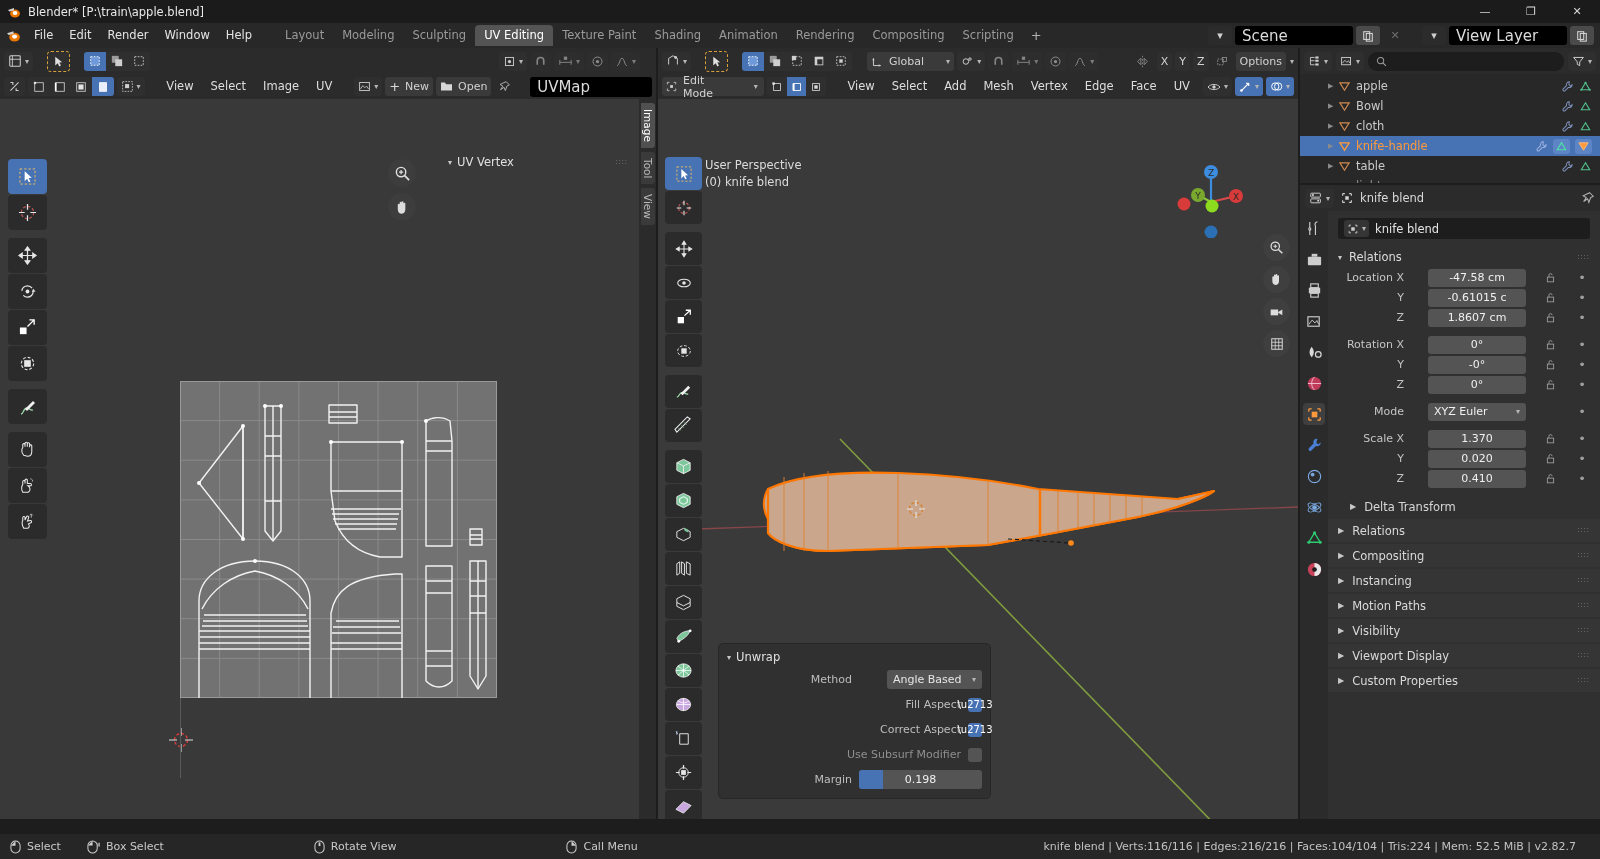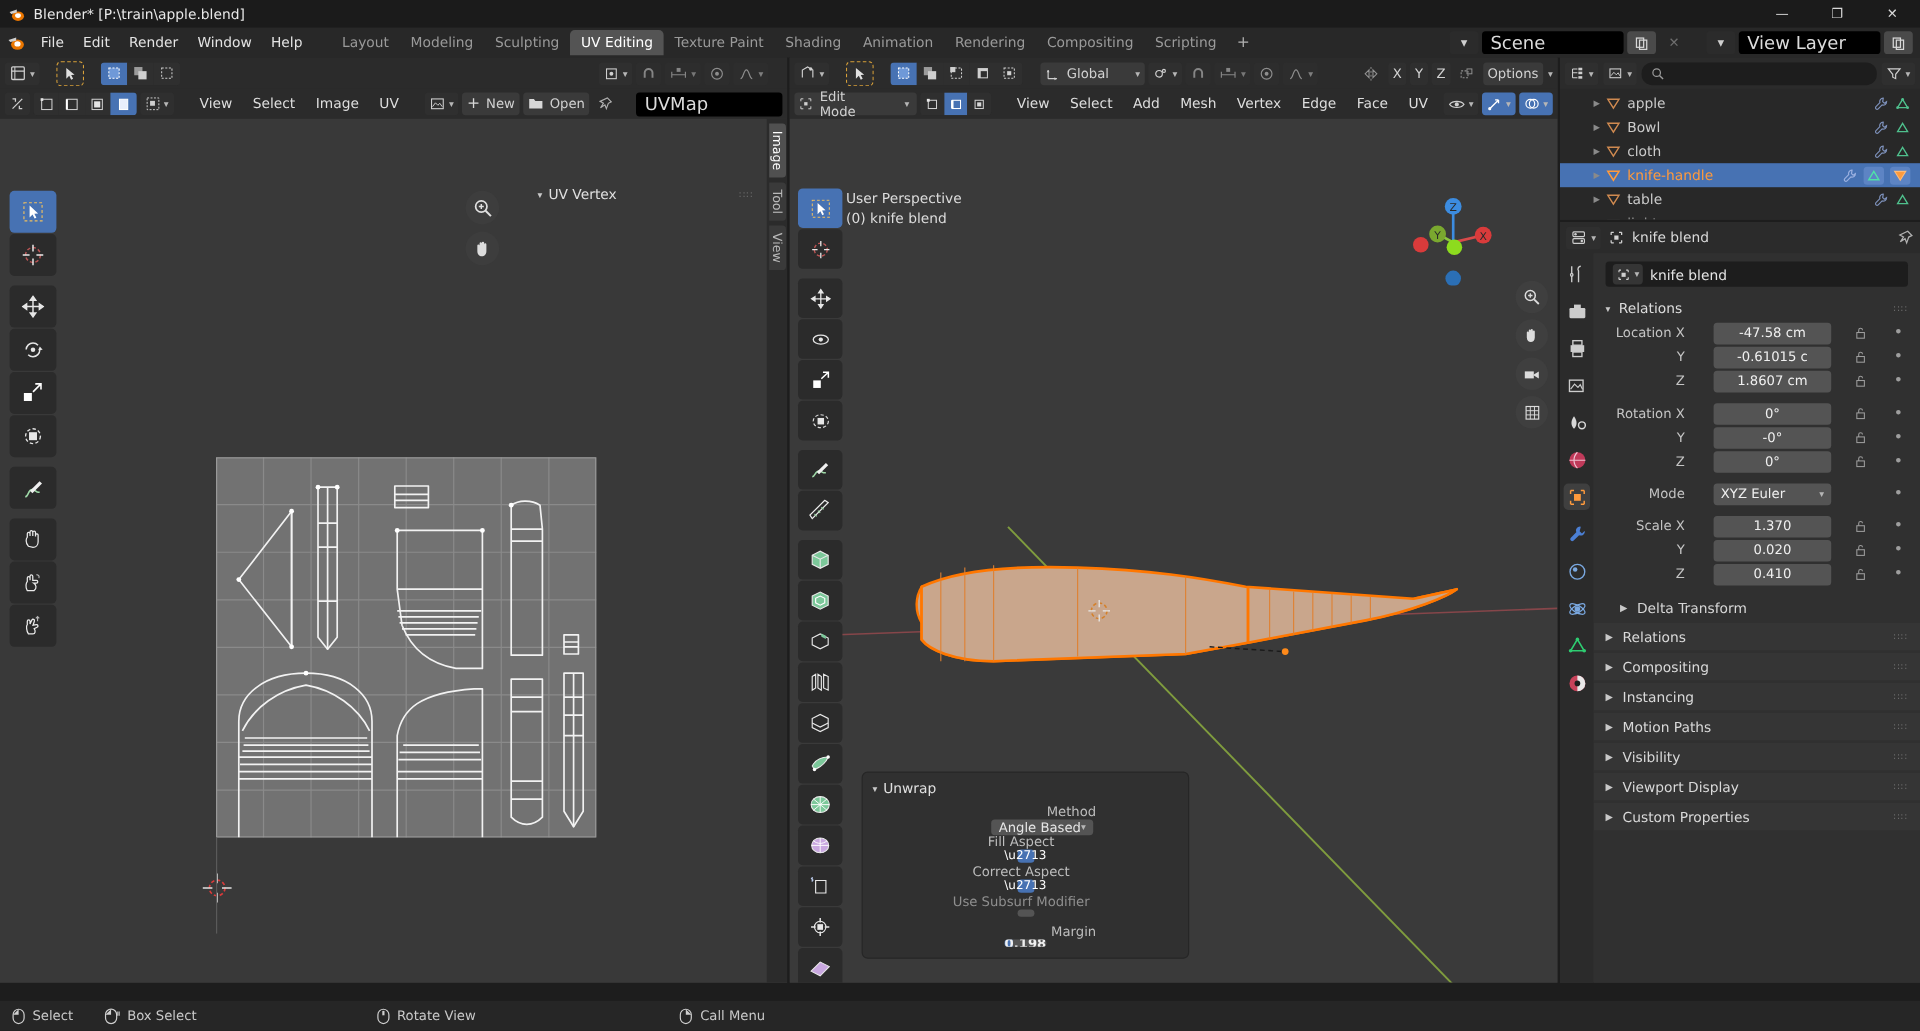--- a/index.html
+++ b/index.html
@@ -157,37 +157,37 @@
     width: 27px; height: 27px; border-radius: 50%; background: #3f3f3f;
     display: flex; align-items: center; justify-content: center; color: #d6d6d6;
   }
 
   
   .op-panel {
     position: absolute; left: 60px; bottom: 20px; width: 273px;
     background: #303030; border-radius: 5px; padding: 6px 8px 9px 8px;
     border: 1px solid #262626;
   }
-  .op-row { display: flex; align-items: center; margin-top: 6px; height: 19px; flex-direction: column; }
+  .op-row { display: flex; align-items: center; margin-top: 6px; height: 19px; }
   .op-label { font-size: 11px; color: #bdbdbd; text-align: right; padding-right: 7px; }
   .op-dropdown {
     flex: 1; height: 19px; background: #545454; border-radius: 3px;
     display: flex; align-items: center; padding: 0 6px; font-size: 11px; color: #e6e6e6; margin-left: 28px;
   }
   .checkbox {
     width: 14px; height: 14px; border-radius: 3px; background: #4772b3;
     display: flex; align-items: center; justify-content: center; color: #fff; font-size: 10px;
   }
   .checkbox.off { background: #545454; }
   .slider {
     flex: 1; height: 19px; background: #545454; border-radius: 3px; position: relative;
     display: flex; align-items: center; justify-content: center; overflow: hidden;
   }
   .slider .fill { position: absolute; left: 0; top: 0; bottom: 0; background: #4772b3; }
-  .slider span { position: relative; font-size: 11px; color: #f0f0f0; font-weight: bold; }
+  .slider span { position: relative; font-size: 11px; color: #f0f0f0; }
 
   
   #out-area { left: 1300px; top: 48px; width: 300px; height: 135px; }
   .out-hdr { height: 26px; background: #2b2b2b; display: flex; align-items: center; padding: 0 4px; gap: 4px; }
   .search-box {
     flex: 1; height: 19px; background: #1d1d1d; border-radius: 9px;
     display: flex; align-items: center; padding: 0 8px; gap: 5px; color: #8d8d8d; font-size: 11px;
   }
   .out-list { background: #282828; height: 109px; overflow: hidden; padding-top: 2px; }
   .out-row {
@@ -1484,15 +1484,16 @@
       <span class="kb-label">Rotate View</span>
     </div>
     <div style="width:140px"></div>
     <div class="kb">
       <svg width="11" height="14" viewBox="0 0 12 15">
           <rect x="1" y="1" width="10" height="13" rx="5" fill="none" stroke="#cfcfcf" stroke-width="1.1"></rect>
           <path d="M11 6 L6 6 L6 1" fill="#cfcfcf" stroke="none"></path>
         </svg>
       <span class="kb-label">Call Menu</span>
     </div>
+    <div class="status-right">knife blend | Verts:116/116 | Edges:216/216 | Faces:104/104 | Tris:224 | Mem: 52.5 MiB | v2.82.7</div>
   </div>
 
 </div>
 
 </body></html>

